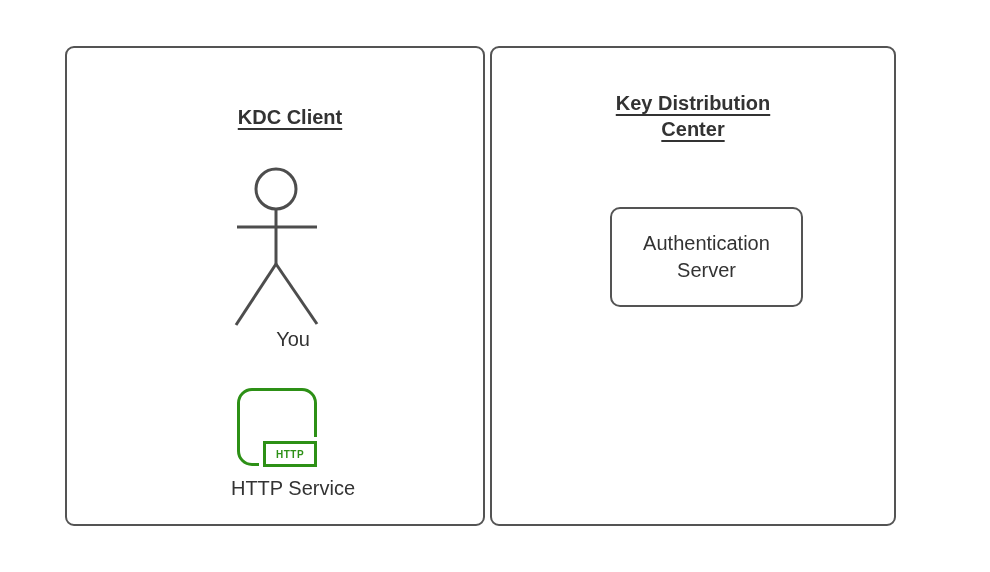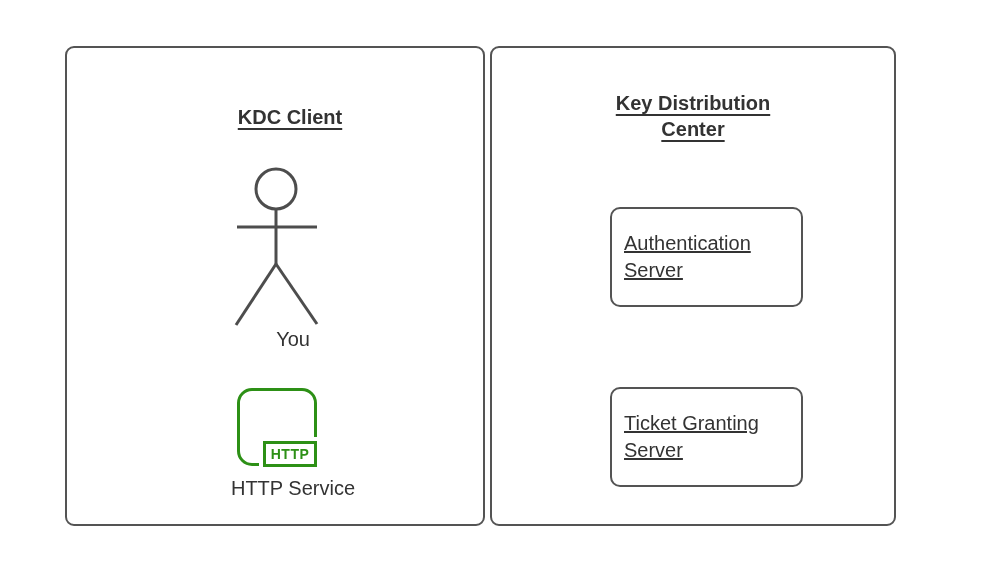--- a/index.html
+++ b/index.html
@@ -80,21 +80,21 @@
   .http-badge {
     position: absolute;
     left: 196px; top: 393px;
     width: 54px; height: 26px;
     background: #ffffff;
     border: 3px solid var(--accent-green);
     box-shadow: 0 0 0 4px #ffffff;
     display: flex;
     align-items: center;
     justify-content: center;
-    font-size: 14px;
+    font-size: 10px;
     font-weight: bold;
     letter-spacing: 0.5px;
     color: var(--accent-green);
     z-index: 2;
   }
 
   .server-box {
     position: absolute;
     left: 118px;
     width: 193px; height: 100px;
@@ -103,24 +103,24 @@
     background: #ffffff;
     display: flex;
     align-items: center;
     justify-content: center;
   }
   #auth-box { top: 159px; }
   #tgs-box  { top: 339px; }
   .server-box .server-label {
     display: block;
     width: 165px;
+    text-align: center;
     font-size: 20px;
     line-height: 27px;
     color: var(--text);
-    text-decoration: underline;
   }
 </style>
 </head>
 <body>
 
 <div class="canvas">
 
   <section class="panel" id="client-panel">
     <h2 class="panel-title">KDC Client</h2>
 
@@ -140,18 +140,15 @@
     <div class="service-label">HTTP Service</div>
   </section>
 
   <section class="panel" id="kdc-panel">
     <h2 class="panel-title">Key Distribution Center</h2>
 
     <div class="server-box" id="auth-box">
       <span class="server-label">Authentication Server</span>
     </div>
 
-    <div class="server-box" id="tgs-box">
-      <span class="server-label">Ticket Granting Server</span>
-    </div>
   </section>
 
 </div>
 
 </body></html>

